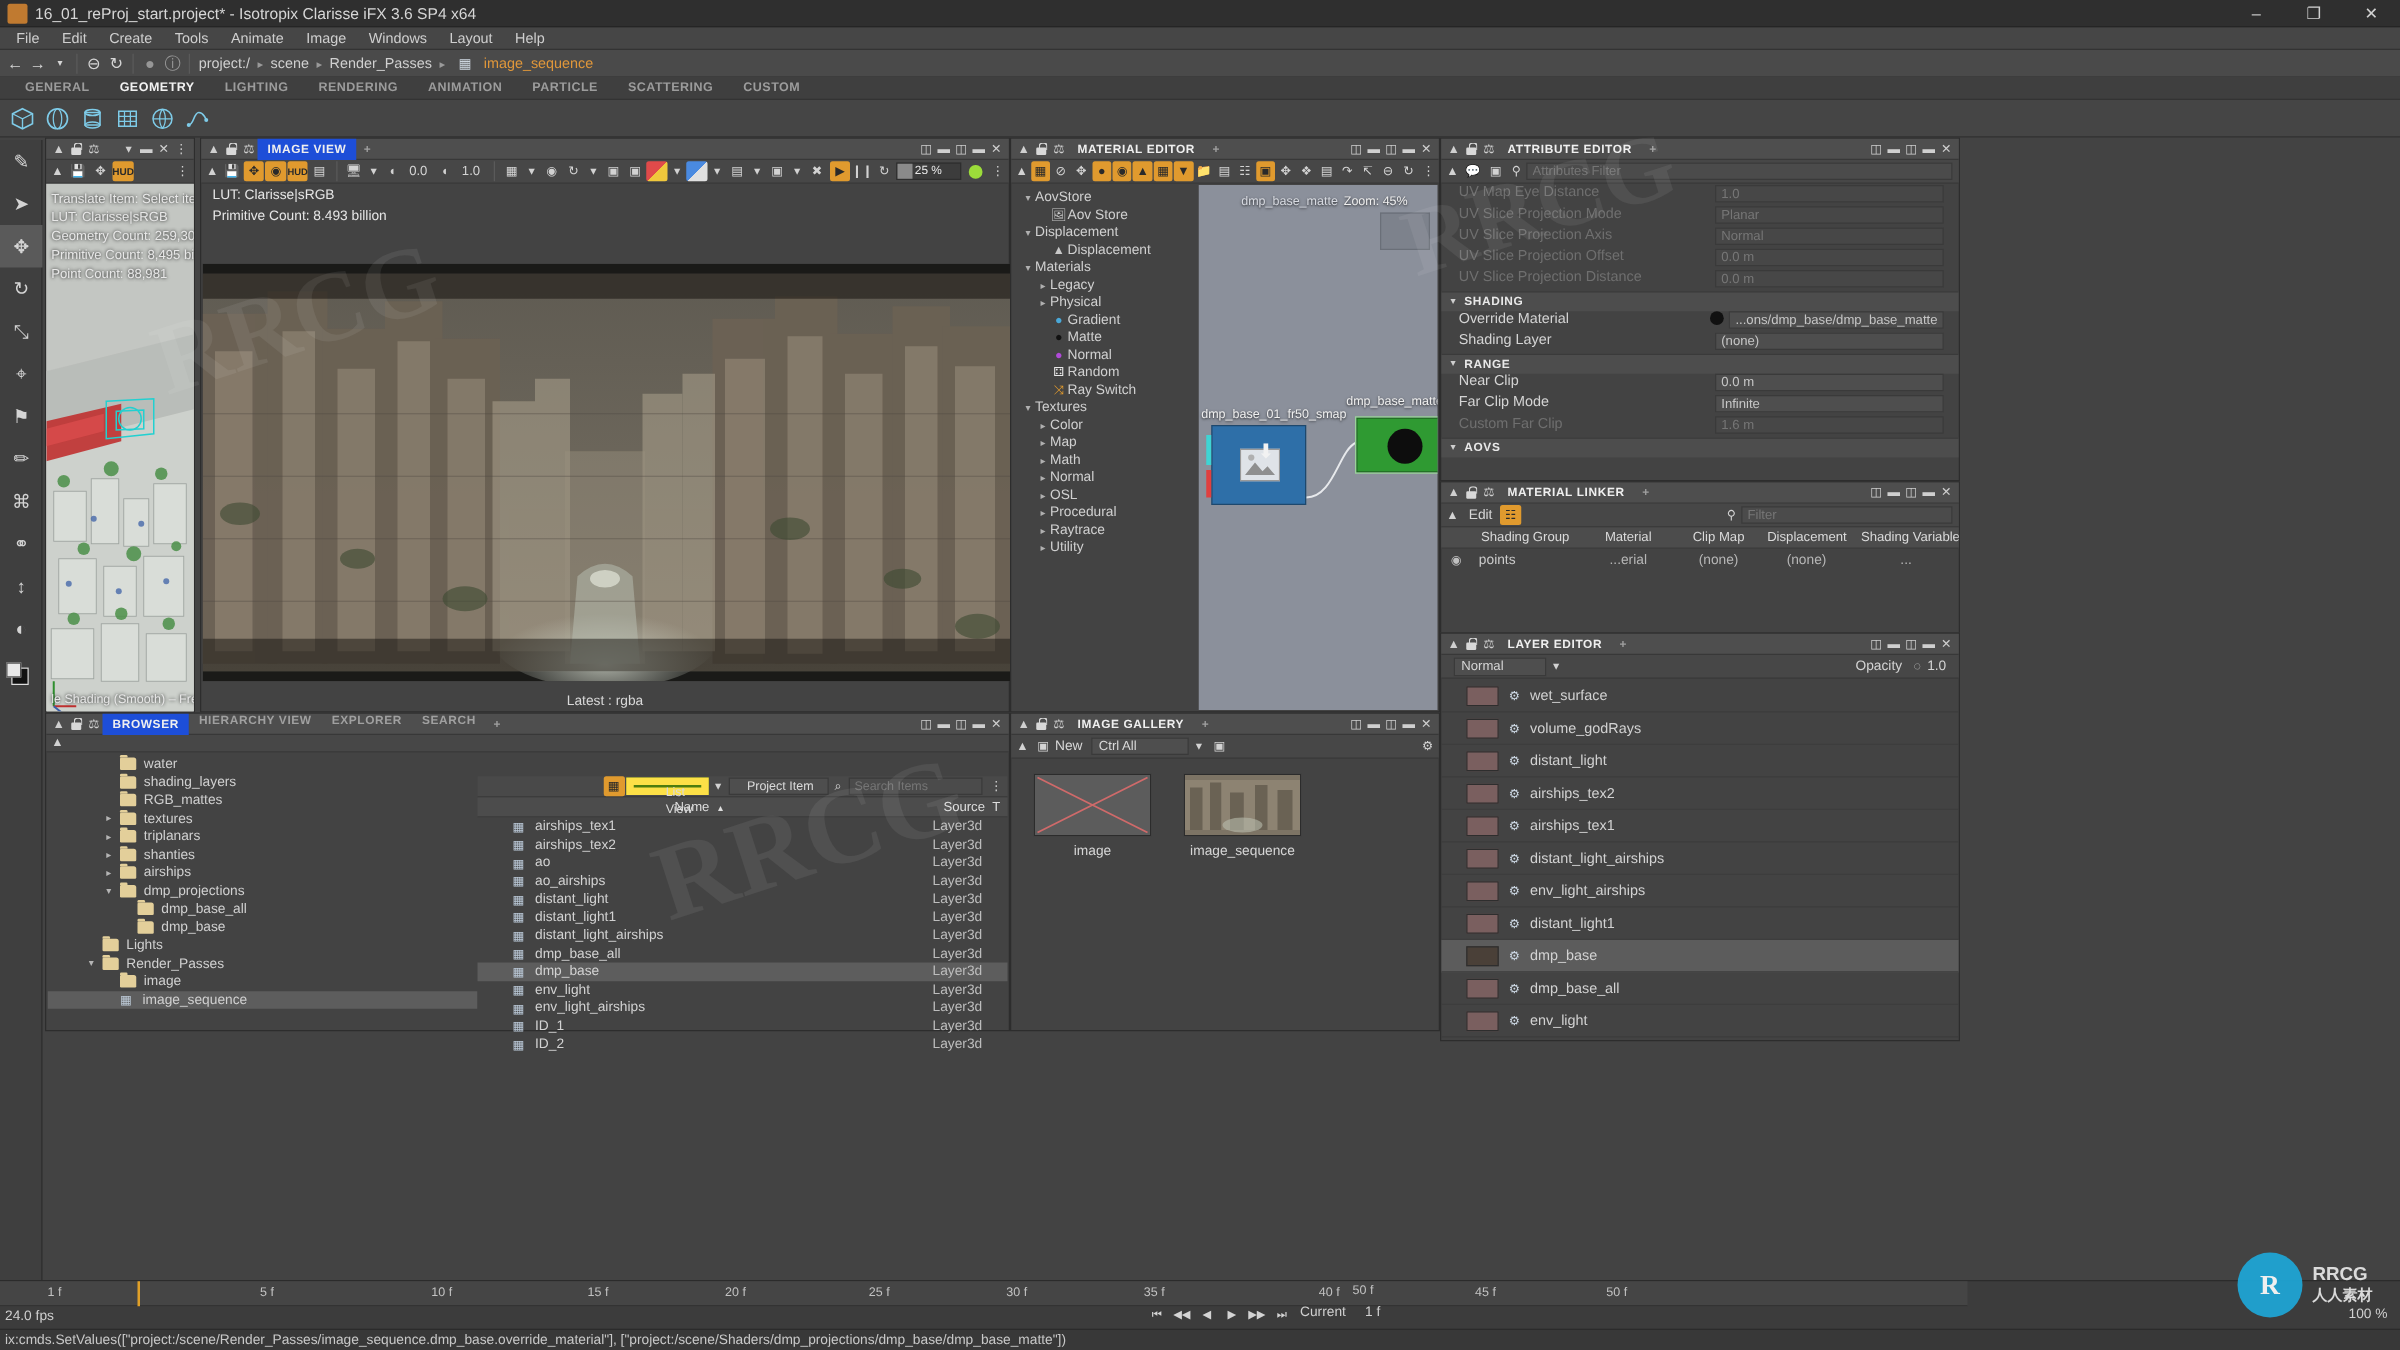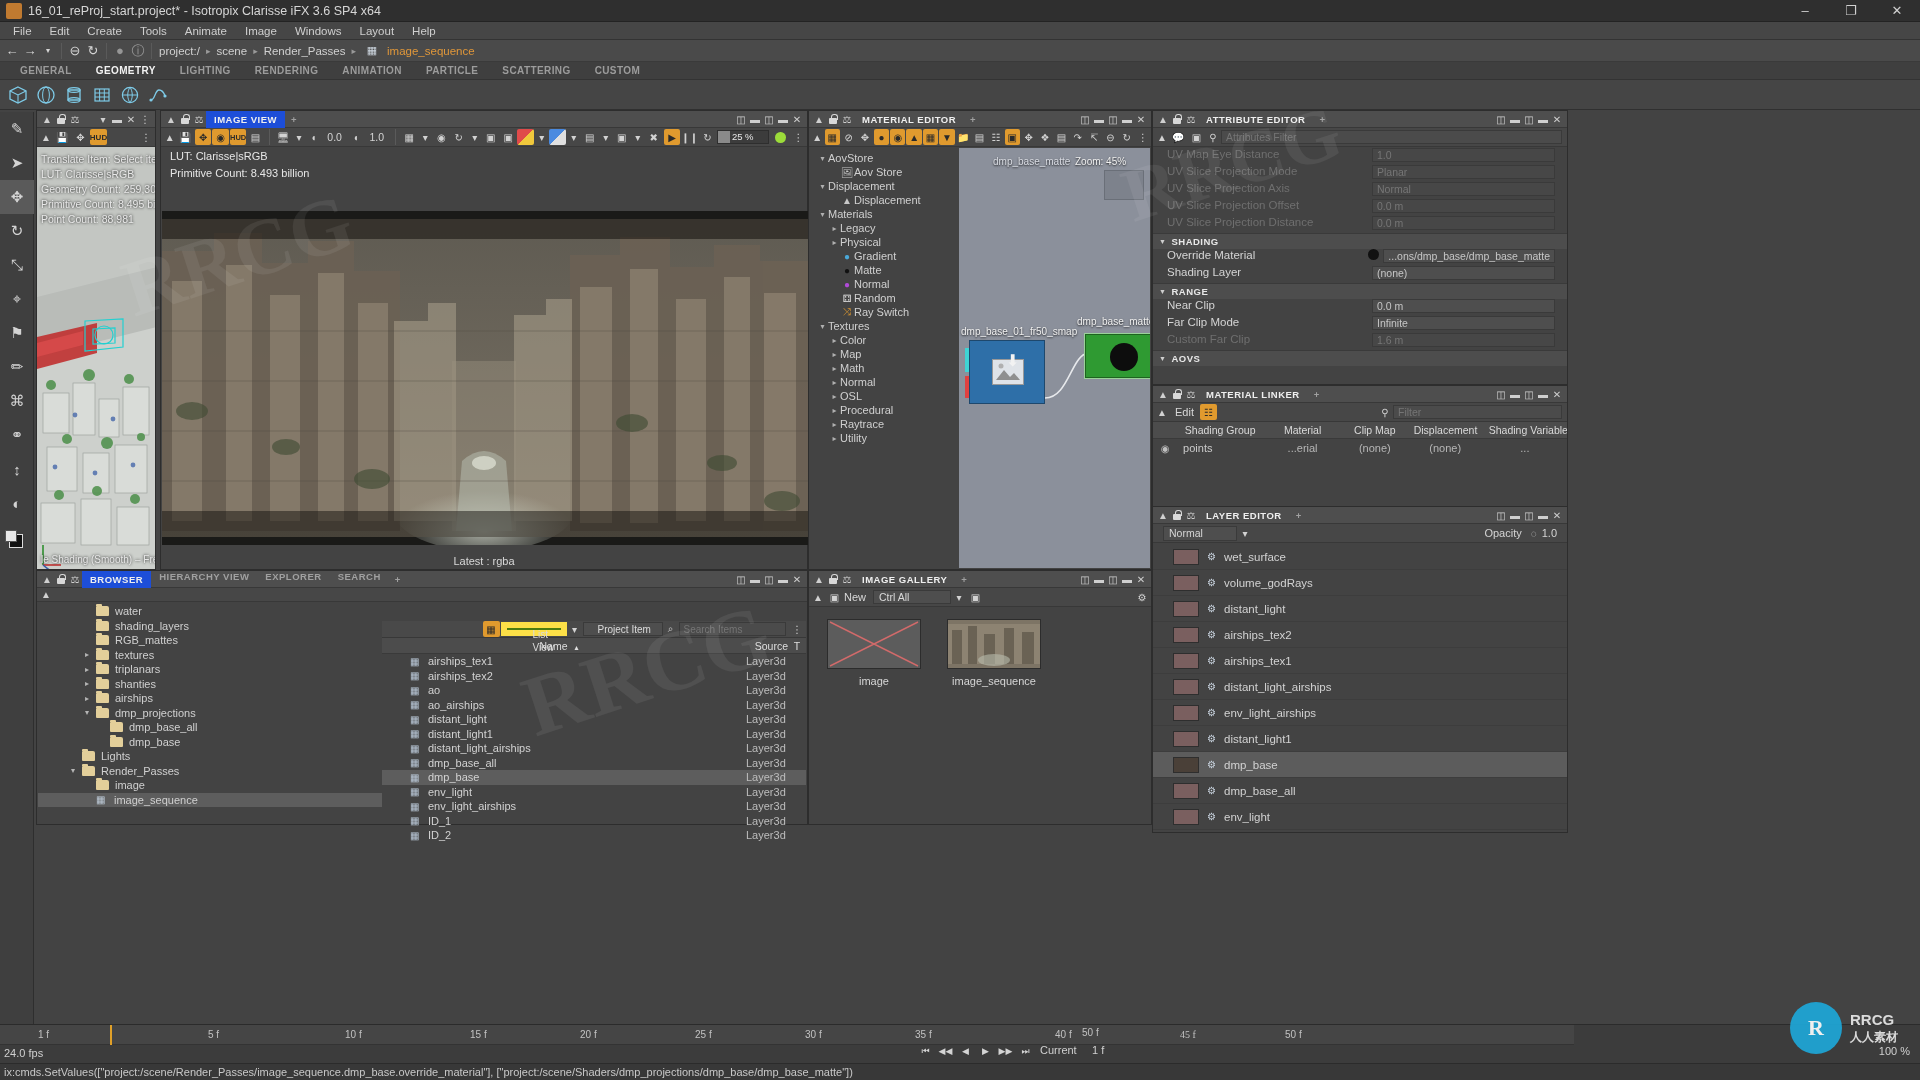--- a/index.html
+++ b/index.html
@@ -1142,21 +1142,21 @@
       <div class="tlplay" style="left:110px"></div>
     <div class="tick" style="left: 38px;">1 f</div>
         <div class="tick" style="left: 208px;">5 f</div>
         <div class="tick" style="left: 345px;">10 f</div>
         <div class="tick" style="left: 470px;">15 f</div>
         <div class="tick" style="left: 580px;">20 f</div>
         <div class="tick" style="left: 695px;">25 f</div>
         <div class="tick" style="left: 805px;">30 f</div>
         <div class="tick" style="left: 915px;">35 f</div>
         <div class="tick" style="left: 1055px;">40 f</div>
-        <div class="tick" style="left: 1180px; font-family: Liberation Serif, serif;">45 f</div>
+        <div class="tick" style="left: 1180px;">45 f</div>
         <div class="tick" style="left: 1285px;">50 f</div>
       </div>
     <div style="position:absolute;left:4px;top:22px;font-size:11px;color:#d0d0d0">24.0 fps</div>
     <div style="position:absolute;left:1082px;top:2px;font-size:10px;color:#c2c2c2">50 f</div>
     <div style="position:absolute;left:916px;top:18px;display:flex;align-items:center;gap:1px" id="transport">
         <div style="width: 19px; height: 16px; display: flex; align-items: center; justify-content: center; color: rgb(212, 212, 212); font-size: 9px;">⏮</div>
         <div style="width: 19px; height: 16px; display: flex; align-items: center; justify-content: center; color: rgb(212, 212, 212); font-size: 9px;">◀◀</div>
         <div style="width: 19px; height: 16px; display: flex; align-items: center; justify-content: center; color: rgb(212, 212, 212); font-size: 9px;">◀</div>
         <div style="width: 19px; height: 16px; display: flex; align-items: center; justify-content: center; color: rgb(212, 212, 212); font-size: 9px;">▶</div>
         <div style="width: 19px; height: 16px; display: flex; align-items: center; justify-content: center; color: rgb(212, 212, 212); font-size: 9px;">▶▶</div>

